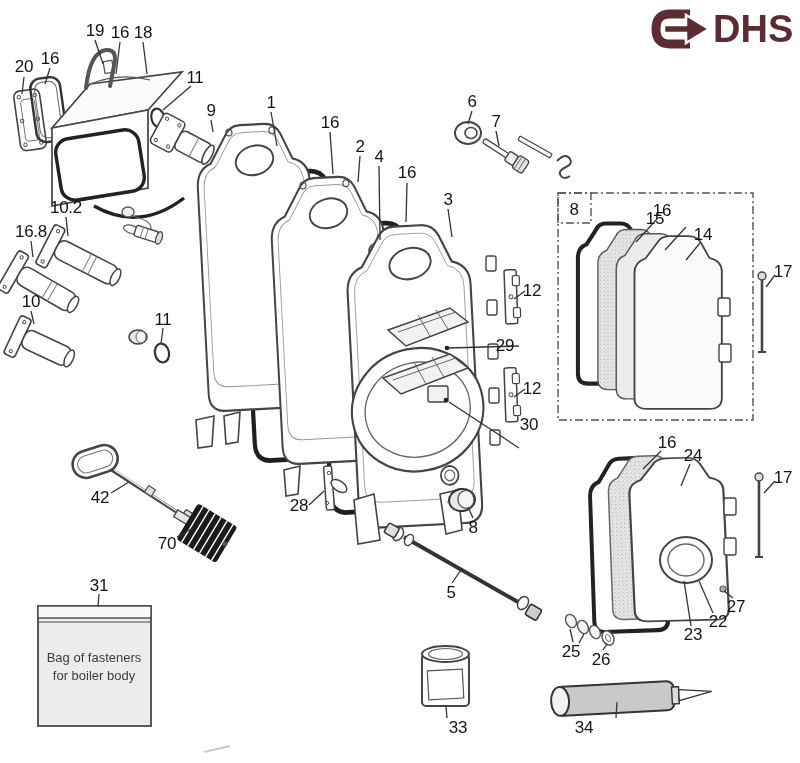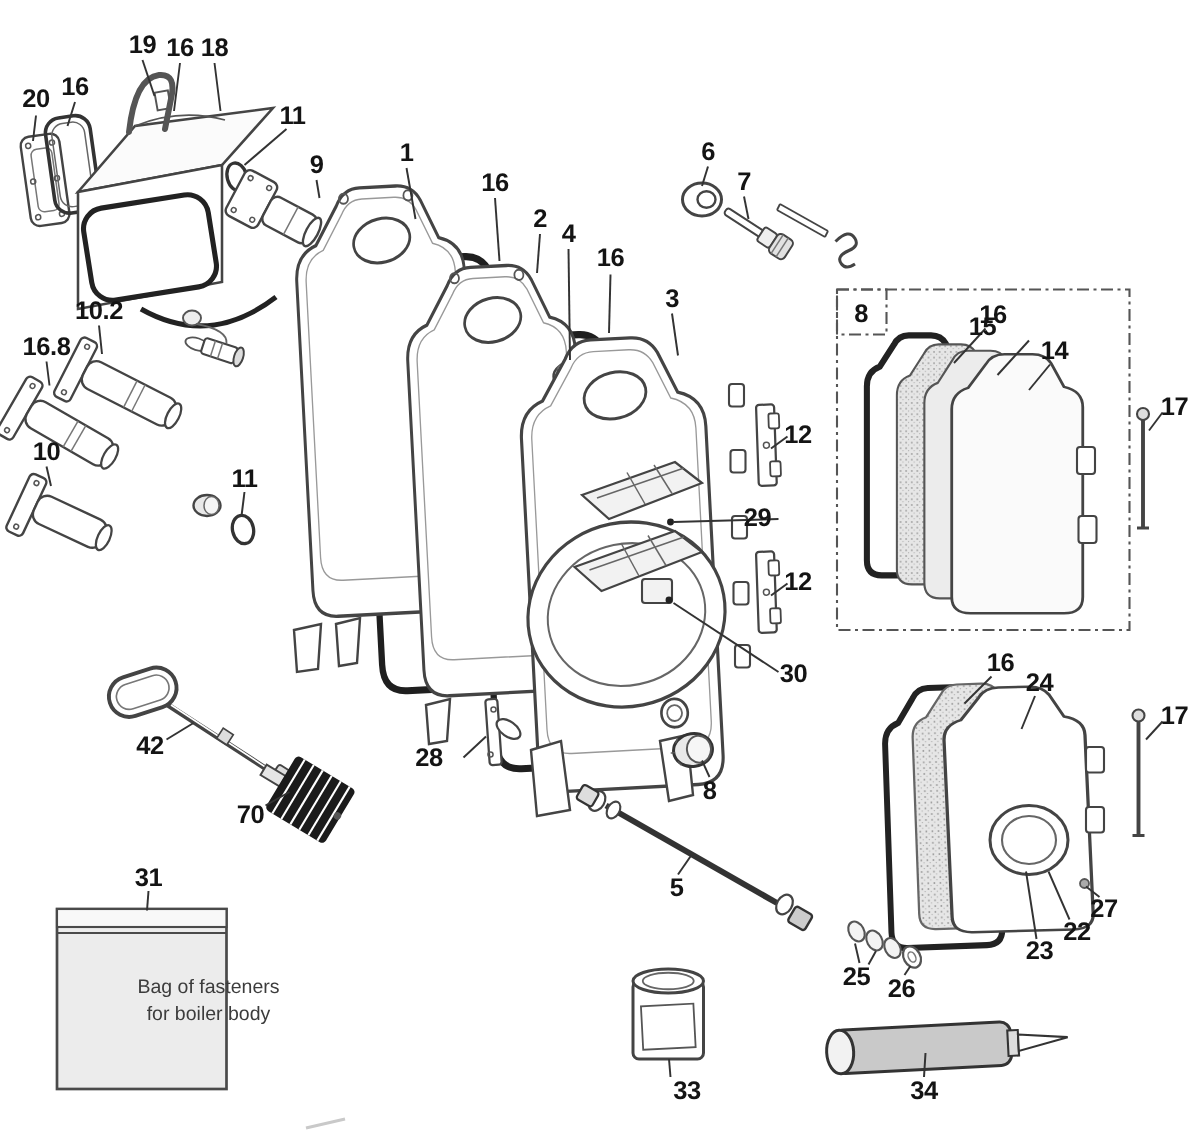--- a/index.html
+++ b/index.html
@@ -1,23 +1,23 @@
 <!DOCTYPE html>
 <html><head>
 <meta charset="utf-8">
 <style>
   html,body{margin:0;padding:0;background:#fff;}
   .stage{position:relative;width:800px;height:763px;background:#fff;overflow:hidden;
          font-family:"Liberation Sans",sans-serif;}
   .diagram-svg{position:absolute;left:0;top:0;}
-  .callout{position:absolute;transform:translate(-50%,-50%);font-weight:bold;
+  .callout{position:absolute;transform:translate(-50%,-50%);font-weight:normal;
            font-size:17px;color:#141414;letter-spacing:-0.3px;white-space:nowrap;line-height:1;}
   .bag-text{position:absolute;left:94px;top:667px;transform:translate(-50%,-50%);
             width:112px;text-align:center;font-size:13px;color:#3c3c3c;
-            white-space:pre-line;line-height:1.4;margin-left:45px;}
+            white-space:pre-line;line-height:1.4;}
   .logo{position:absolute;left:650px;top:8px;display:flex;align-items:center;}
   .logo-text{font-size:38px;font-weight:bold;color:#5b2d33;letter-spacing:0px;
              line-height:1;margin-left:1px;}
 </style>
 </head>
 <body>
 
 <div class="stage">
 
 <svg class="diagram-svg" width="800" height="763" viewBox="0 0 800 763">
@@ -362,20 +362,27 @@
     <line x1="713" y1="613" x2="699" y2="581"></line>
         <line x1="691" y1="626" x2="684" y2="581"></line>
     <line x1="573" y1="642" x2="570" y2="629"></line>
         <line x1="579" y1="643" x2="584" y2="634"></line>
     <line x1="603" y1="650" x2="607" y2="644"></line>
         <line x1="447" y1="718" x2="446" y2="706"></line>
     <line x1="616" y1="718" x2="617" y2="702"></line>
   </g>
 </svg>
 
+<div class="logo">
+  <svg width="62" height="42" viewBox="0 0 62 42">
+    <path d="M40,6 L20,6 Q6,6 6,21 Q6,36 20,36 L40,36" fill="none" stroke="#5b2d33" stroke-width="9"></path>
+    <path d="M14,17 L36,17 L36,7 L59,21 L36,35 L36,25 L14,25 Z" fill="#5b2d33" stroke="#fff" stroke-width="2.5"></path>
+  </svg>
+  <span class="logo-text">DHS</span>
+</div>
 
 <div class="bag-text">Bag of fasteners
 for boiler body</div>
 
 <div class="callout" style="left:95px;top:30px">19</div>
 <div class="callout" style="left:120px;top:32px">16</div>
 <div class="callout" style="left:143px;top:32px">18</div>
 <div class="callout" style="left:24px;top:66px">20</div>
 <div class="callout" style="left:50px;top:58px">16</div>
 <div class="callout" style="left:195px;top:77px">11</div>
@@ -393,31 +400,31 @@
 <div class="callout" style="left:655px;top:218px">15</div>
 <div class="callout" style="left:703px;top:234px">14</div>
 <div class="callout" style="left:783px;top:271px">17</div>
 <div class="callout" style="left:66px;top:207px">10.2</div>
 <div class="callout" style="left:31px;top:231px">16.8</div>
 <div class="callout" style="left:31px;top:301px">10</div>
 <div class="callout" style="left:163px;top:319px">11</div>
 <div class="callout" style="left:532px;top:290px">12</div>
 <div class="callout" style="left:505px;top:345px">29</div>
 <div class="callout" style="left:532px;top:388px">12</div>
-<div class="callout" style="left:529px;top:449px">30</div>
+<div class="callout" style="left:529px;top:424px">30</div>
 <div class="callout" style="left:667px;top:442px">16</div>
 <div class="callout" style="left:693px;top:455px">24</div>
 <div class="callout" style="left:783px;top:477px">17</div>
-<div class="callout" style="left:286px;top:505px">28</div>
+<div class="callout" style="left:299px;top:505px">28</div>
 <div class="callout" style="left:473px;top:527px">8</div>
 <div class="callout" style="left:100px;top:497px">42</div>
 <div class="callout" style="left:167px;top:543px">70</div>
 <div class="callout" style="left:451px;top:592px">5</div>
 <div class="callout" style="left:99px;top:585px">31</div>
 <div class="callout" style="left:736px;top:606px">27</div>
 <div class="callout" style="left:718px;top:621px">22</div>
 <div class="callout" style="left:693px;top:634px">23</div>
 <div class="callout" style="left:571px;top:651px">25</div>
 <div class="callout" style="left:601px;top:659px">26</div>
 <div class="callout" style="left:458px;top:727px">33</div>
-<div class="callout" style="left:616px;top:727px">34</div>
+<div class="callout" style="left:584px;top:727px">34</div>
 
 </div>
 
 </body></html>

